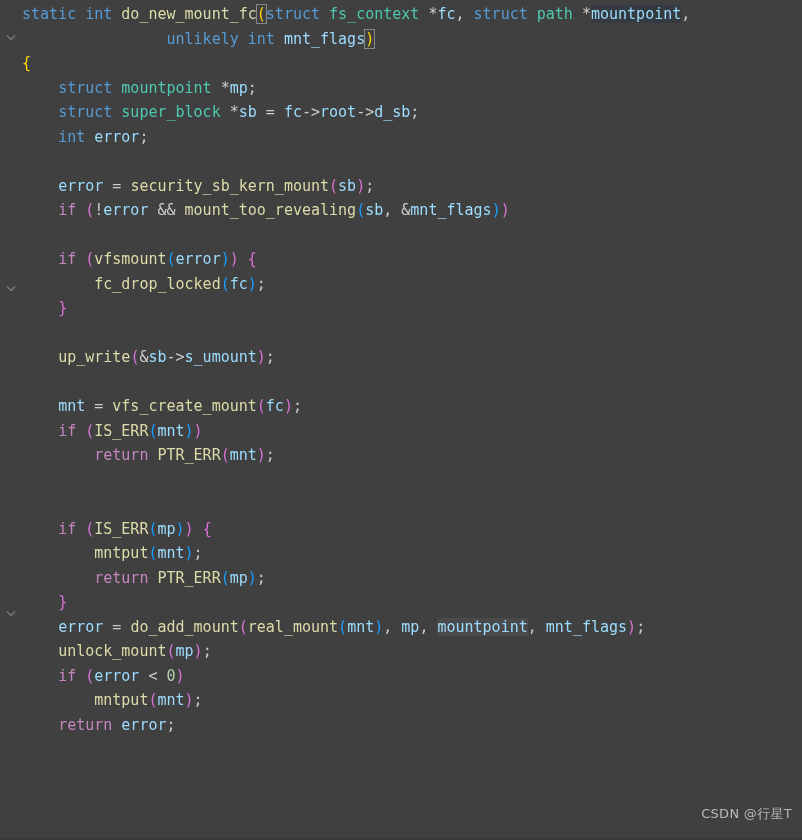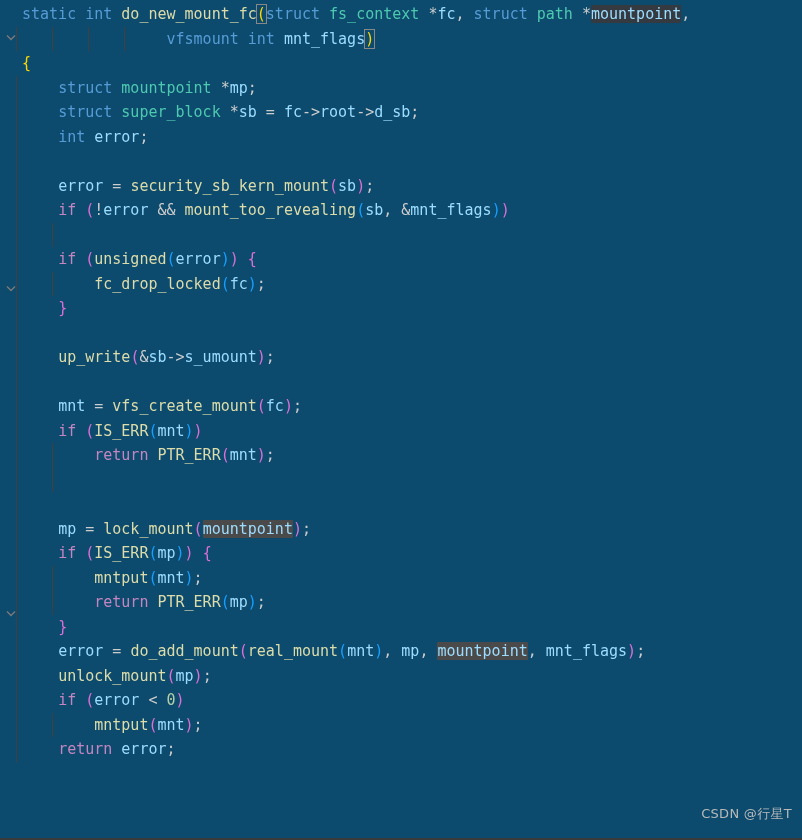--- a/index.html
+++ b/index.html
@@ -4,21 +4,21 @@
 <style>
   html, body {
     margin: 0;
     padding: 0;
     background: #1f1f1f;
   }
   #editor {
     position: relative;
     width: 802px;
     height: 840px;
-    background: #0c4a6e;
+    background: #404040;
     overflow: hidden;
     font-family: "DejaVu Sans Mono", "Liberation Mono", monospace;
     font-size: 15px;
     line-height: 24.5px;
     color: #cccccc;
     border-bottom: 2px solid #3a3a3a;
     box-sizing: border-box;
   }
 
   
@@ -118,41 +118,41 @@
       <svg viewBox="0 0 14 14" width="14" height="14" aria-hidden="true">
         <path d="M3 5.5 L7 9.5 L11 5.5" fill="none" stroke="currentColor" stroke-width="1.4"></path>
       </svg>
     </div>
   </div>
 
   <div id="code">
 
     <div class="code-line"><span class="t-key">static</span> <span class="t-key">int</span> <span class="t-fn">do_new_mount_fc</span><span class="t-br0 br-match">(</span><span class="t-key">struct</span> <span class="t-type">fs_context</span> <span class="t-punct">*</span><span class="t-var">fc</span><span class="t-punct">,</span> <span class="t-key">struct</span> <span class="t-type">path</span> <span class="t-punct">*</span><span class="t-var occ-soft">mountpoint</span><span class="t-punct">,</span></div>
 
-    <div class="code-line"><span class="indent-guide" style="left:16px"></span><span class="indent-guide" style="left:52px"></span><span class="indent-guide" style="left:88px"></span><span class="indent-guide" style="left:124px"></span>                <span class="t-key">vfsmount</span> <span class="t-key">int</span> <span class="t-var">mnt_flags</span><span class="t-br0 br-match">)</span></div>
+    <div class="code-line"><span class="indent-guide" style="left:16px"></span><span class="indent-guide" style="left:52px"></span><span class="indent-guide" style="left:88px"></span><span class="indent-guide" style="left:124px"></span>                <span class="t-key">unlikely</span> <span class="t-key">int</span> <span class="t-var">mnt_flags</span><span class="t-br0 br-match">)</span></div>
 
     <div class="code-line"><span class="t-br0">{</span></div>
 
 
     <div class="code-line"><span class="indent-guide" style="left:16px"></span>    <span class="t-key">struct</span> <span class="t-type">mountpoint</span> <span class="t-punct">*</span><span class="t-var">mp</span><span class="t-punct">;</span></div>
 
     <div class="code-line"><span class="indent-guide" style="left:16px"></span>    <span class="t-key">struct</span> <span class="t-type">super_block</span> <span class="t-punct">*</span><span class="t-var">sb</span> <span class="t-punct">=</span> <span class="t-var">fc</span><span class="t-punct">-&gt;</span><span class="t-var">root</span><span class="t-punct">-&gt;</span><span class="t-var">d_sb</span><span class="t-punct">;</span></div>
 
     <div class="code-line"><span class="indent-guide" style="left:16px"></span>    <span class="t-key">int</span> <span class="t-var">error</span><span class="t-punct">;</span></div>
 
     <div class="code-line"><span class="indent-guide" style="left:16px"></span></div>
 
     <div class="code-line"><span class="indent-guide" style="left:16px"></span>    <span class="t-var">error</span> <span class="t-punct">=</span> <span class="t-fn">security_sb_kern_mount</span><span class="t-br1">(</span><span class="t-var">sb</span><span class="t-br1">)</span><span class="t-punct">;</span></div>
 
     <div class="code-line"><span class="indent-guide" style="left:16px"></span>    <span class="t-ctrl">if</span> <span class="t-br1">(</span><span class="t-punct">!</span><span class="t-var">error</span> <span class="t-punct">&amp;&amp;</span> <span class="t-fn">mount_too_revealing</span><span class="t-br2">(</span><span class="t-var">sb</span><span class="t-punct">,</span> <span class="t-punct">&amp;</span><span class="t-var">mnt_flags</span><span class="t-br2">)</span><span class="t-br1">)</span></div>
 
 
     <div class="code-line"><span class="indent-guide" style="left:16px"></span><span class="indent-guide" style="left:52px"></span></div>
 
-    <div class="code-line"><span class="indent-guide" style="left:16px"></span>    <span class="t-ctrl">if</span> <span class="t-br1">(</span><span class="t-fn">unsigned</span><span class="t-br2">(</span><span class="t-var">error</span><span class="t-br2">)</span><span class="t-br1">)</span> <span class="t-br1">{</span></div>
+    <div class="code-line"><span class="indent-guide" style="left:16px"></span>    <span class="t-ctrl">if</span> <span class="t-br1">(</span><span class="t-fn">vfsmount</span><span class="t-br2">(</span><span class="t-var">error</span><span class="t-br2">)</span><span class="t-br1">)</span> <span class="t-br1">{</span></div>
 
     <div class="code-line"><span class="indent-guide" style="left:16px"></span><span class="indent-guide" style="left:52px"></span>        <span class="t-fn">fc_drop_locked</span><span class="t-br2">(</span><span class="t-var">fc</span><span class="t-br2">)</span><span class="t-punct">;</span></div>
 
 
     <div class="code-line"><span class="indent-guide" style="left:16px"></span>    <span class="t-br1">}</span></div>
 
     <div class="code-line"><span class="indent-guide" style="left:16px"></span></div>
 
     <div class="code-line"><span class="indent-guide" style="left:16px"></span>    <span class="t-fn">up_write</span><span class="t-br1">(</span><span class="t-punct">&amp;</span><span class="t-var">sb</span><span class="t-punct">-&gt;</span><span class="t-var">s_umount</span><span class="t-br1">)</span><span class="t-punct">;</span></div>
 
@@ -162,21 +162,20 @@
 
     <div class="code-line"><span class="indent-guide" style="left:16px"></span>    <span class="t-ctrl">if</span> <span class="t-br1">(</span><span class="t-fn">IS_ERR</span><span class="t-br2">(</span><span class="t-var">mnt</span><span class="t-br2">)</span><span class="t-br1">)</span></div>
 
     <div class="code-line"><span class="indent-guide" style="left:16px"></span><span class="indent-guide" style="left:52px"></span>        <span class="t-ctrl">return</span> <span class="t-fn">PTR_ERR</span><span class="t-br1">(</span><span class="t-var">mnt</span><span class="t-br1">)</span><span class="t-punct">;</span></div>
 
     <div class="code-line"><span class="indent-guide" style="left:16px"></span><span class="indent-guide" style="left:52px"></span></div>
 
 
     <div class="code-line"><span class="indent-guide" style="left:16px"></span></div>
 
-    <div class="code-line"><span class="indent-guide" style="left:16px"></span>    <span class="t-var">mp</span> <span class="t-punct">=</span> <span class="t-fn">lock_mount</span><span class="t-br1">(</span><span class="t-var occ">mountpoint</span><span class="t-br1">)</span><span class="t-punct">;</span></div>
 
     <div class="code-line"><span class="indent-guide" style="left:16px"></span>    <span class="t-ctrl">if</span> <span class="t-br1">(</span><span class="t-fn">IS_ERR</span><span class="t-br2">(</span><span class="t-var">mp</span><span class="t-br2">)</span><span class="t-br1">)</span> <span class="t-br1">{</span></div>
 
     <div class="code-line"><span class="indent-guide" style="left:16px"></span><span class="indent-guide" style="left:52px"></span>        <span class="t-fn">mntput</span><span class="t-br2">(</span><span class="t-var">mnt</span><span class="t-br2">)</span><span class="t-punct">;</span></div>
 
     <div class="code-line"><span class="indent-guide" style="left:16px"></span><span class="indent-guide" style="left:52px"></span>        <span class="t-ctrl">return</span> <span class="t-fn">PTR_ERR</span><span class="t-br2">(</span><span class="t-var">mp</span><span class="t-br2">)</span><span class="t-punct">;</span></div>
 
     <div class="code-line"><span class="indent-guide" style="left:16px"></span>    <span class="t-br1">}</span></div>
 
     <div class="code-line"><span class="indent-guide" style="left:16px"></span>    <span class="t-var">error</span> <span class="t-punct">=</span> <span class="t-fn">do_add_mount</span><span class="t-br1">(</span><span class="t-fn">real_mount</span><span class="t-br2">(</span><span class="t-var">mnt</span><span class="t-br2">)</span><span class="t-punct">,</span> <span class="t-var">mp</span><span class="t-punct">,</span> <span class="t-var occ">mountpoint</span><span class="t-punct">,</span> <span class="t-var">mnt_flags</span><span class="t-br1">)</span><span class="t-punct">;</span></div>

